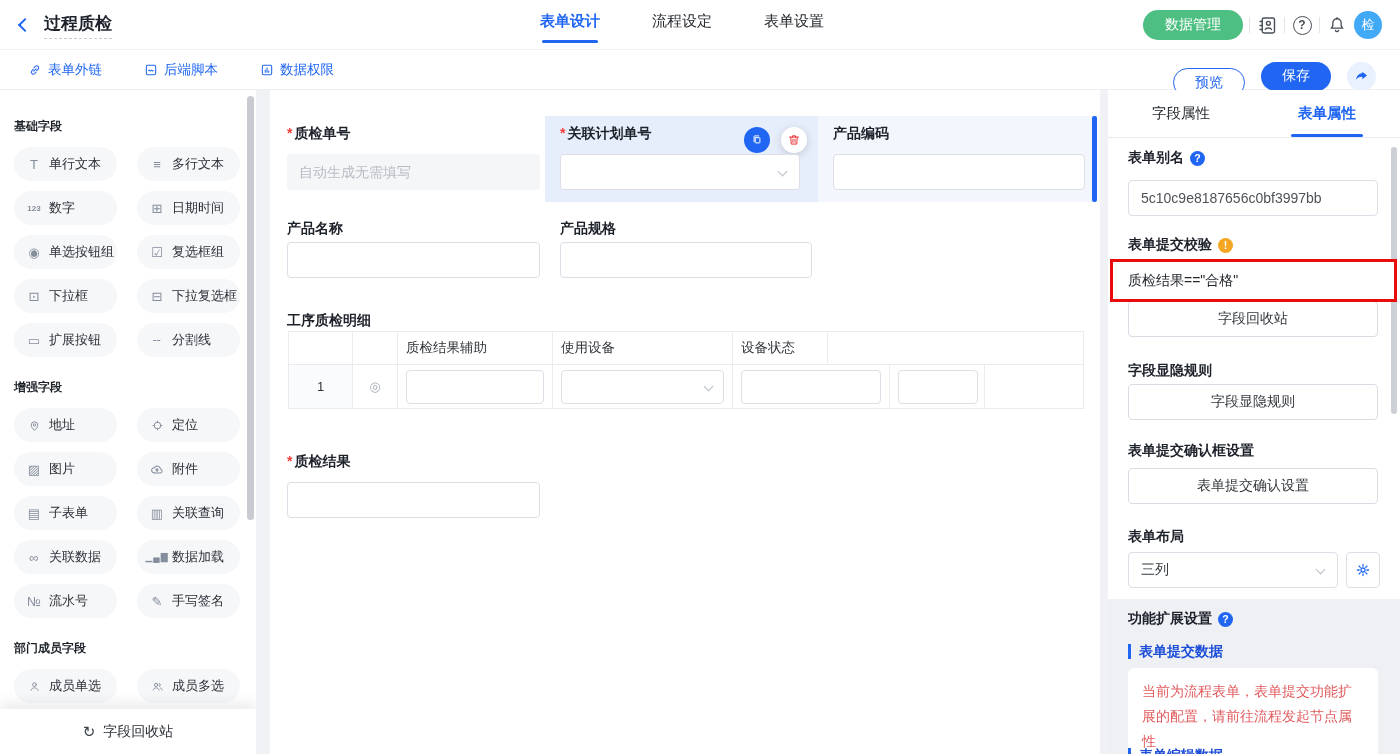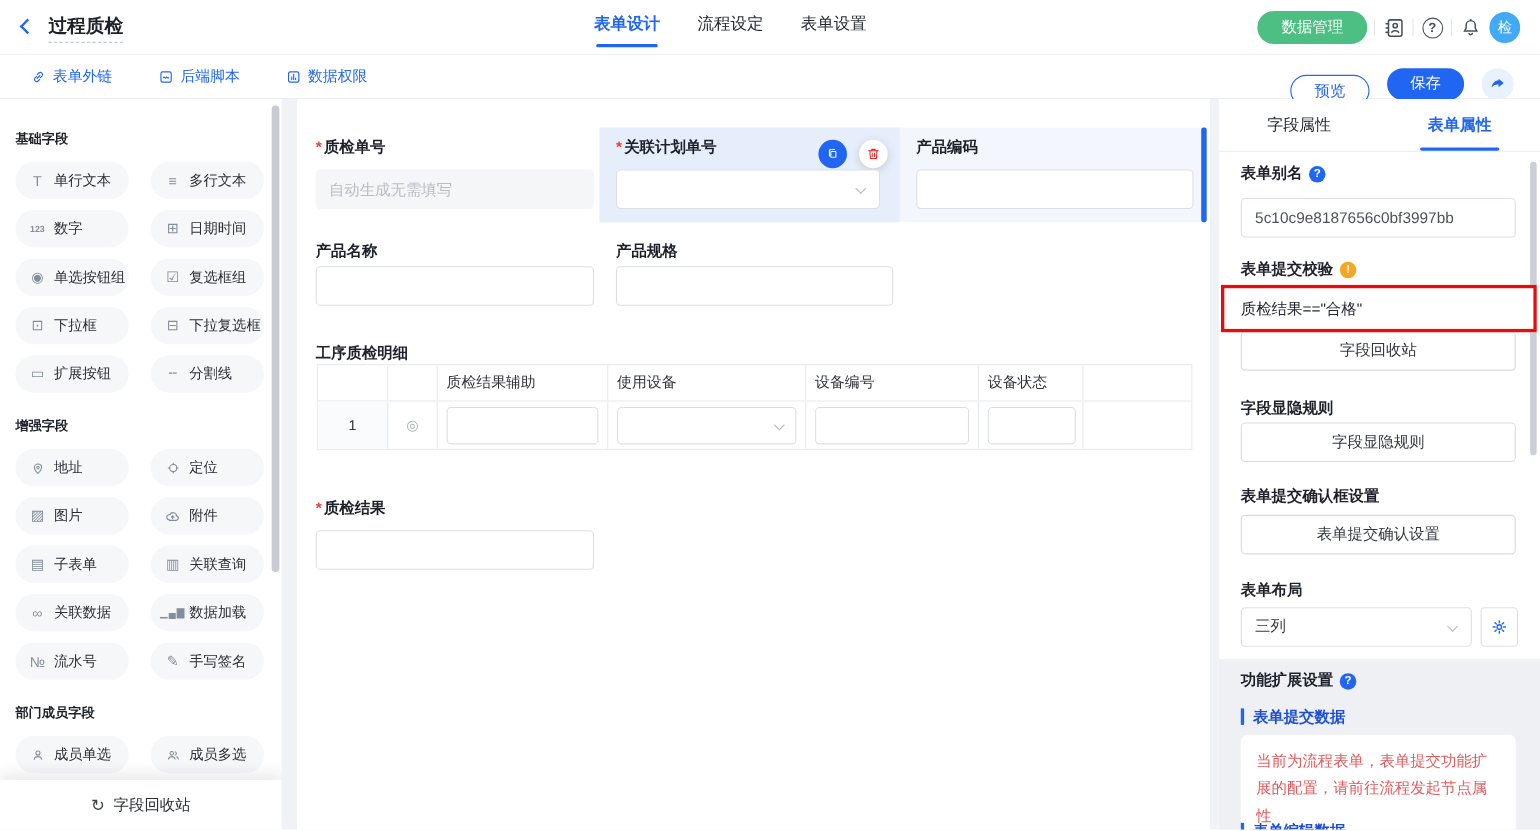--- a/index.html
+++ b/index.html
@@ -5,21 +5,21 @@
   * { margin:0; padding:0; box-sizing:border-box; }
   html,body { width:1400px; height:755px; overflow:hidden; background:#fff;
     font-family:"Liberation Sans","DejaVu Sans",sans-serif; color:#1d2129; }
 
   
   .topnav { position:relative; height:50px; background:#fff; border-bottom:1px solid #f0f1f3; }
   .nav-left { display:flex; align-items:center; height:50px; padding-left:20px; gap:14px; }
   .back-chev { display:inline-block; width:10px; height:10px; border-left:2.4px solid #2066f2;
     border-bottom:2.4px solid #2066f2; transform:rotate(45deg); cursor:pointer; }
   .title { font-size:17px; font-weight:700; color:#1d2129; border-bottom:1px dashed #c6cbd4; padding-bottom:3px; }
-  .nav-tabs { position:absolute; left:540px; top:0; height:43px; display:flex; gap:34px; }
+  .nav-tabs { position:absolute; left:540px; top:0; height:43px; display:flex; gap:52px; }
   .ntab { position:relative; display:flex; align-items:center; font-size:15px; color:#262a30; cursor:pointer; }
   .ntab.active { color:#2066f2; font-weight:600; }
   .ntab.active::after { content:""; position:absolute; left:2px; right:2px; bottom:0; height:3px;
     background:#2066f2; border-radius:2px; }
   .nav-right { position:absolute; right:18px; top:0; height:50px; display:flex; align-items:center; gap:6px; }
   .btn-green { height:30px; padding:0 22px; border:none; border-radius:16px; background:#4ebf82;
     color:#fff; font-size:14px; cursor:pointer; }
   .vdiv { width:1px; height:16px; background:#e3e5e9; }
   .nav-ic { width:22px; height:22px; display:flex; align-items:center; justify-content:center; cursor:pointer; }
   .help-circ { width:19px; height:19px; border:1.6px solid #494f58; border-radius:50%; color:#494f58;
@@ -397,21 +397,20 @@
 
       <div class="f-label" style="left:17px;top:222px">
         <span>工序质检明细</span>
       </div>
       <div class="subtable" style="left:18px;top:241px;width:796px">
         <div class="st-head">
           <div class="stc c1"></div>
           <div class="stc c2"></div>
           <div class="stc c3">质检结果辅助</div>
           <div class="stc c4">使用设备</div>
-          <div class="stc c5">设备编号</div>
           <div class="stc c6">设备状态</div>
           <div class="stc c7"></div>
         </div>
         <div class="st-row">
           <div class="stc c1">1</div>
           <div class="stc c2">
               <span class="radio-glyph">◎</span>
             </div>
           <div class="stc c3">
               <input class="cell-inp" style="">

